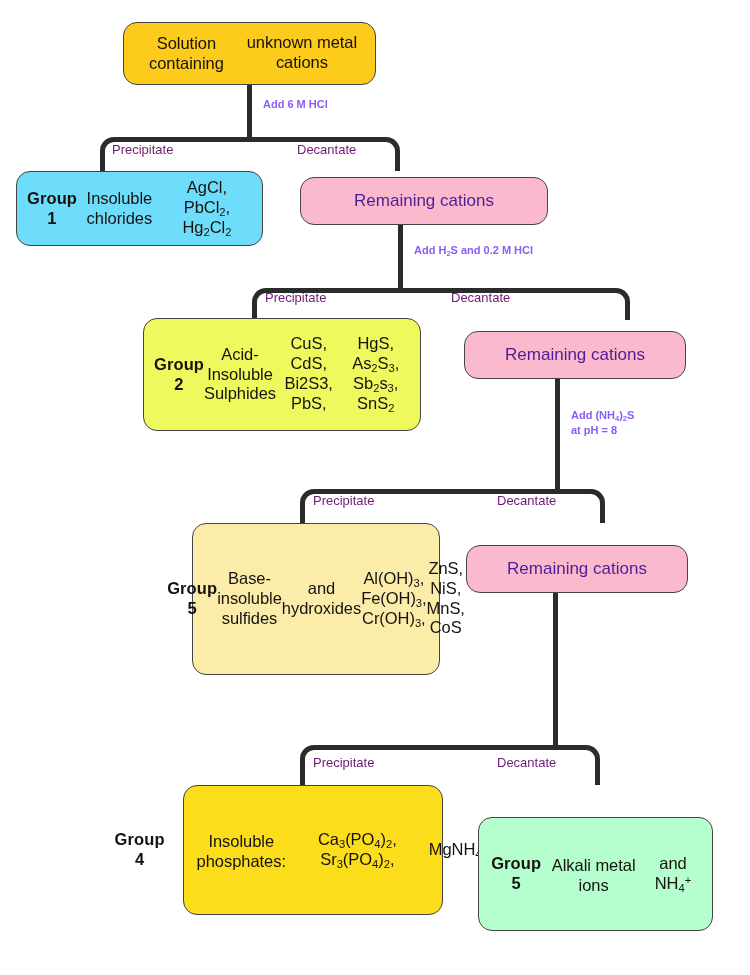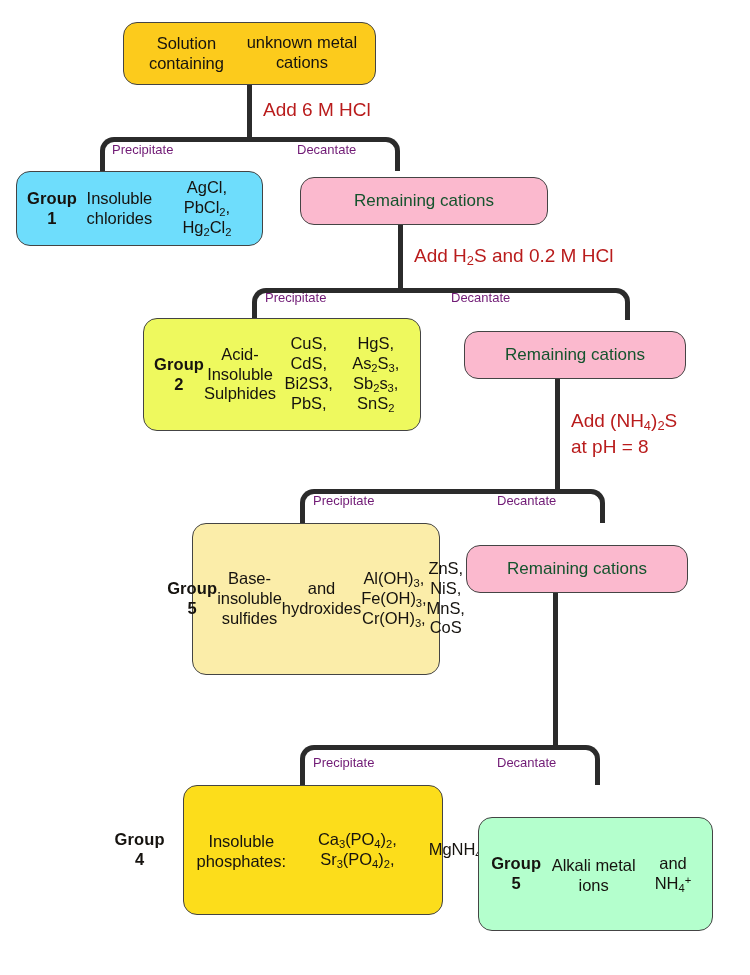--- a/index.html
+++ b/index.html
@@ -56,37 +56,38 @@
     font-size: 16.5px;
     letter-spacing: .1px;
   }
   .box .ln {
     font-size: 16.5px;
     letter-spacing: -.05px;
   }
   .box .ln.tight { margin-top: -1px; }
   .pinkbox {
     font-size: 17px;
-    color: #14532d;
+    color: #4c1d95;
   }
   
   .branch-label {
     position: absolute;
     color: #701a75;
     font-size: 13px;
     white-space: nowrap;
     z-index: 6;
   }
   .reagent-label {
     position: absolute;
-    color: #b91c1c;
-    font-size: 19px;
+    color: #8b5cf6;
+    font-size: 11px;
     white-space: nowrap;
     line-height: 1.35;
     z-index: 6;
+    font-weight: bold;
   }
   sub { font-size: 68%; vertical-align: -0.24em; line-height: 0; }
   sup { font-size: 68%; vertical-align: 0.42em; line-height: 0; }
 </style>
 </head>
 <body>
 
 <div id="canvas">
 
   <div class="box" style="left:123px; top:22px; width:253px; height:63px; background:#FCCB1C;">

